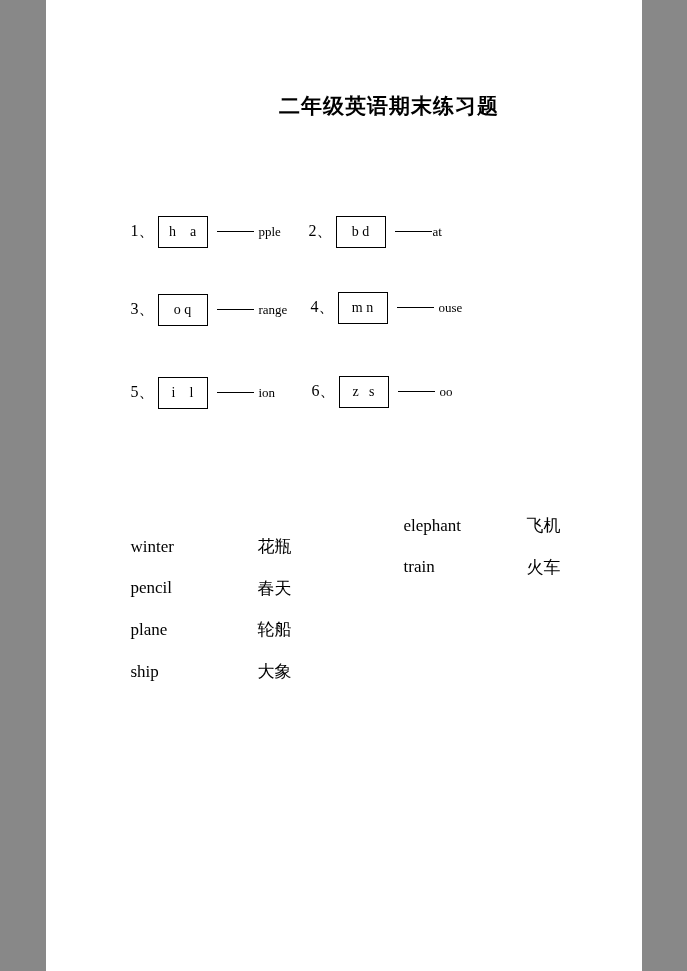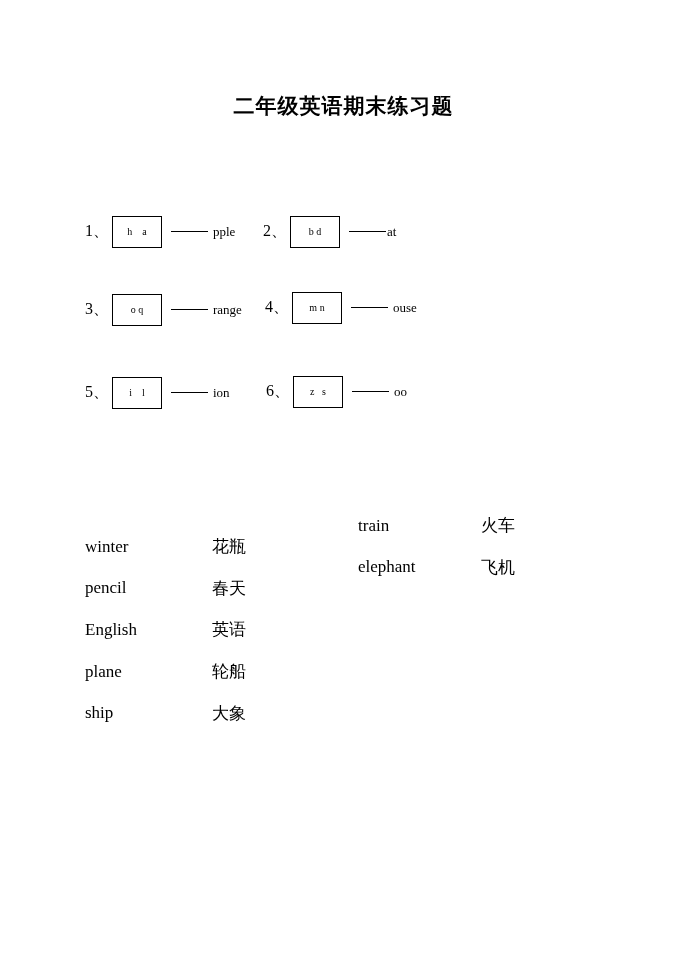--- a/index.html
+++ b/index.html
@@ -1,19 +1,19 @@
 <!DOCTYPE html>
 <html><head>
 <meta charset="utf-8">
 <style>
   * { margin: 0; padding: 0; box-sizing: border-box; }
   html, body { background: #888; }
   .page {
     position: relative;
-    width: 687px;
+    width: 596px;
     height: 971px;
     margin: 0 auto;
     background: #ffffff;
     color: #000000;
     font-family: "Liberation Serif", serif;
     overflow: hidden;
   }
 
   
   .doc-title {
@@ -60,21 +60,21 @@
     margin-right: 3px;
     white-space: nowrap;
   }
   .letter-box {
     width: 50px;
     height: 32px;
     border: 1.5px solid #000000;
     display: flex;
     align-items: center;
     justify-content: center;
-    font-size: 10px;
+    font-size: 14px;
     white-space: pre;
     flex: none;
   }
   .answer-line {
     width: 37px;
     height: 0;
     border-top: 1.6px solid #000000;
     margin-left: 9px;
     margin-right: 5px;
     flex: none;
@@ -155,37 +155,33 @@
   <div class="match-list" id="match-left">
     <div class="match-row">
       <span class="english-word">winter</span>
       <span class="chinese-word">花瓶</span>
     </div>
     <div class="match-row">
       <span class="english-word">pencil</span>
       <span class="chinese-word">春天</span>
     </div>
     <div class="match-row">
-      <span class="english-word">English</span>
-      <span class="chinese-word">英语</span>
-    </div>
-    <div class="match-row">
       <span class="english-word">plane</span>
       <span class="chinese-word">轮船</span>
     </div>
     <div class="match-row">
       <span class="english-word">ship</span>
       <span class="chinese-word">大象</span>
     </div>
   </div>
 
   <div class="match-list" id="match-right">
     <div class="match-row">
+      <span class="english-word">elephant</span>
+      <span class="chinese-word">飞机</span>
+    </div>
+    <div class="match-row">
       <span class="english-word">train</span>
       <span class="chinese-word">火车</span>
-    </div>
-    <div class="match-row">
-      <span class="english-word">elephant</span>
-      <span class="chinese-word">飞机</span>
     </div>
   </div>
 
 </div>
 
 </body></html>

